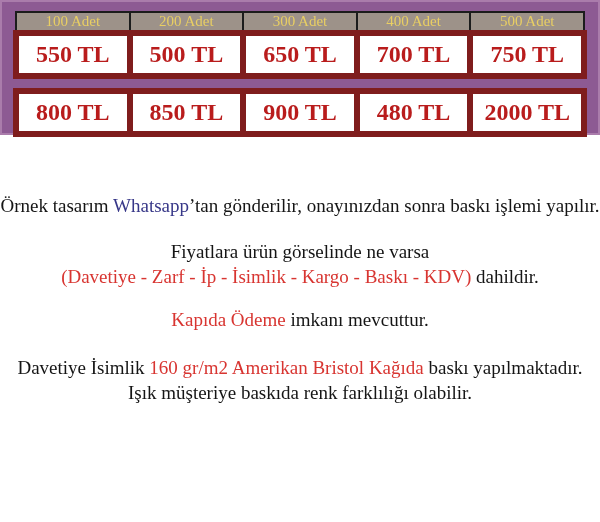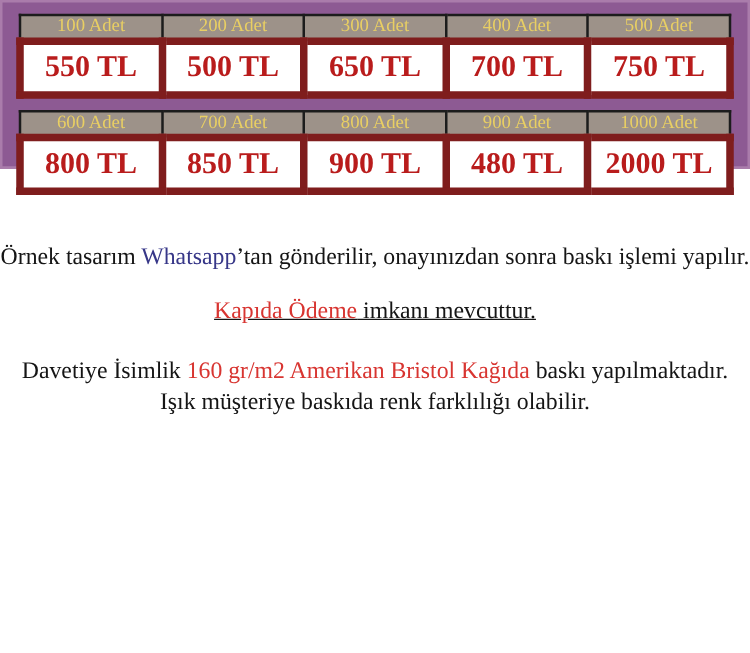--- a/index.html
+++ b/index.html
@@ -51,21 +51,21 @@
   .notes {
     text-align: center;
     color: #151515;
     font-size: 19px;
     line-height: 25px;
   }
   .notes p { margin: 0; text-align: center; }
   .p1 { margin-top: 58px !important; }
   .p2 { margin-top: 21px !important; }
   .p3 { margin-top: 20px !important; }
-  .p4 { margin-top: 18px !important; text-decoration: underline; }
+  .p4 { margin-top: 18px !important; }
   .p5 { margin-top: 23px !important; }
   .red  { color: #d83531; }
   .blue { color: #373788; }
 </style>
 </head>
 <body>
 
 <div class="band">
 
   <table class="price-table first">
@@ -82,42 +82,36 @@
       <td>500 TL</td>
       <td>650 TL</td>
       <td>700 TL</td>
       <td>750 TL</td>
     </tr>
   </tbody>
     </table>
 
   <table class="price-table">
     <tbody>
-        <tr>
-      <th>600 Adet</th>
-      <th>700 Adet</th>
-      <th>800 Adet</th>
-      <th>900 Adet</th>
-      <th>1000 Adet</th>
-    </tr>
     <tr>
       <td>800 TL</td>
       <td>850 TL</td>
       <td>900 TL</td>
       <td>480 TL</td>
       <td>2000 TL</td>
     </tr>
   </tbody>
     </table>
 
 </div>
 
 <div class="notes">
 
   <p class="p1"><span>Örnek tasarım </span><span class="blue">Whatsapp</span><span>’tan gönderilir, onayınızdan sonra baskı işlemi yapılır.</span></p>
 
+  <p class="p2"><span>Fiyatlara ürün görselinde ne varsa</span><br><span class="red">(Davetiye - Zarf - İp - İsimlik - Kargo - Baskı - KDV)</span><span> dahildir.</span></p>
 
 
   <p class="p4"><span class="red">Kapıda Ödeme</span><span> imkanı mevcuttur.</span></p>
 
   <p class="p5"><span>Davetiye İsimlik </span><span class="red">160 gr/m2 Amerikan Bristol Kağıda</span><span> baskı yapılmaktadır.</span><br><span>Işık müşteriye baskıda renk farklılığı olabilir.</span></p>
 
 </div>
 
 </body></html>

